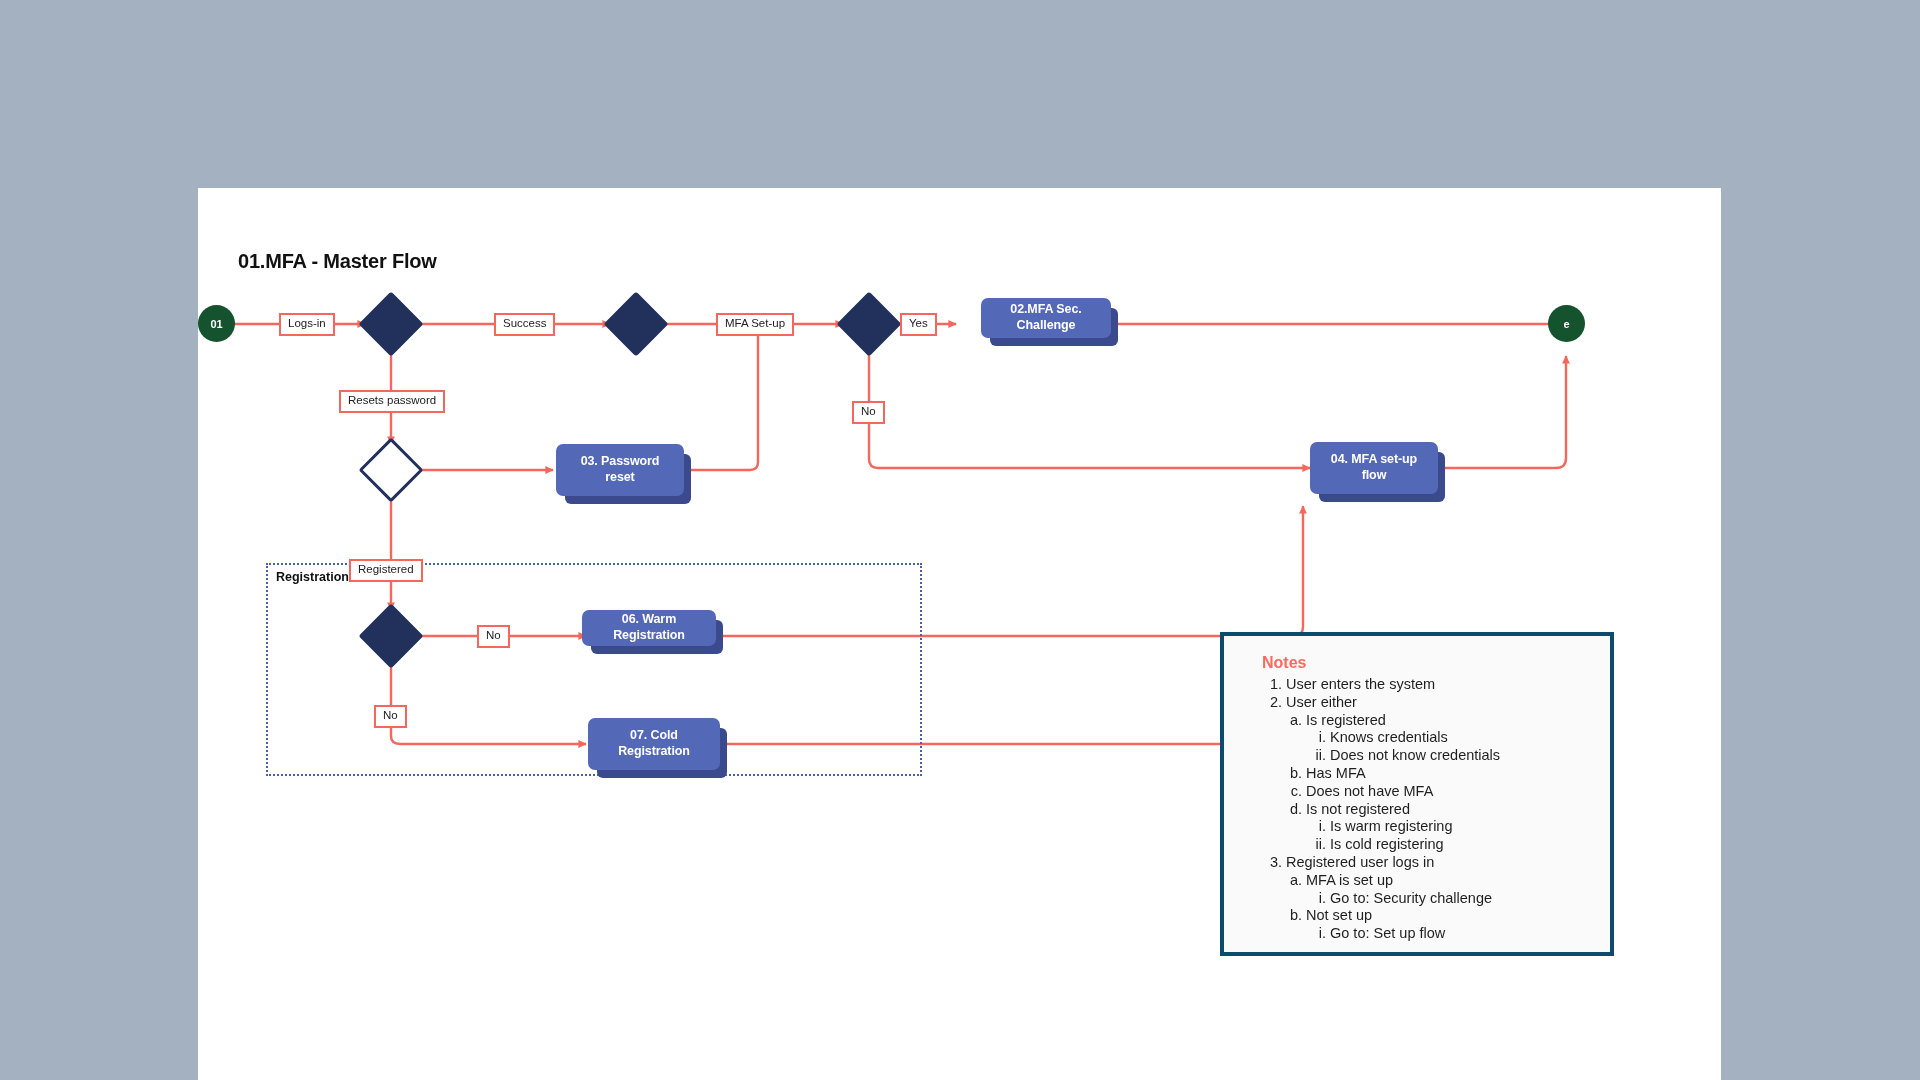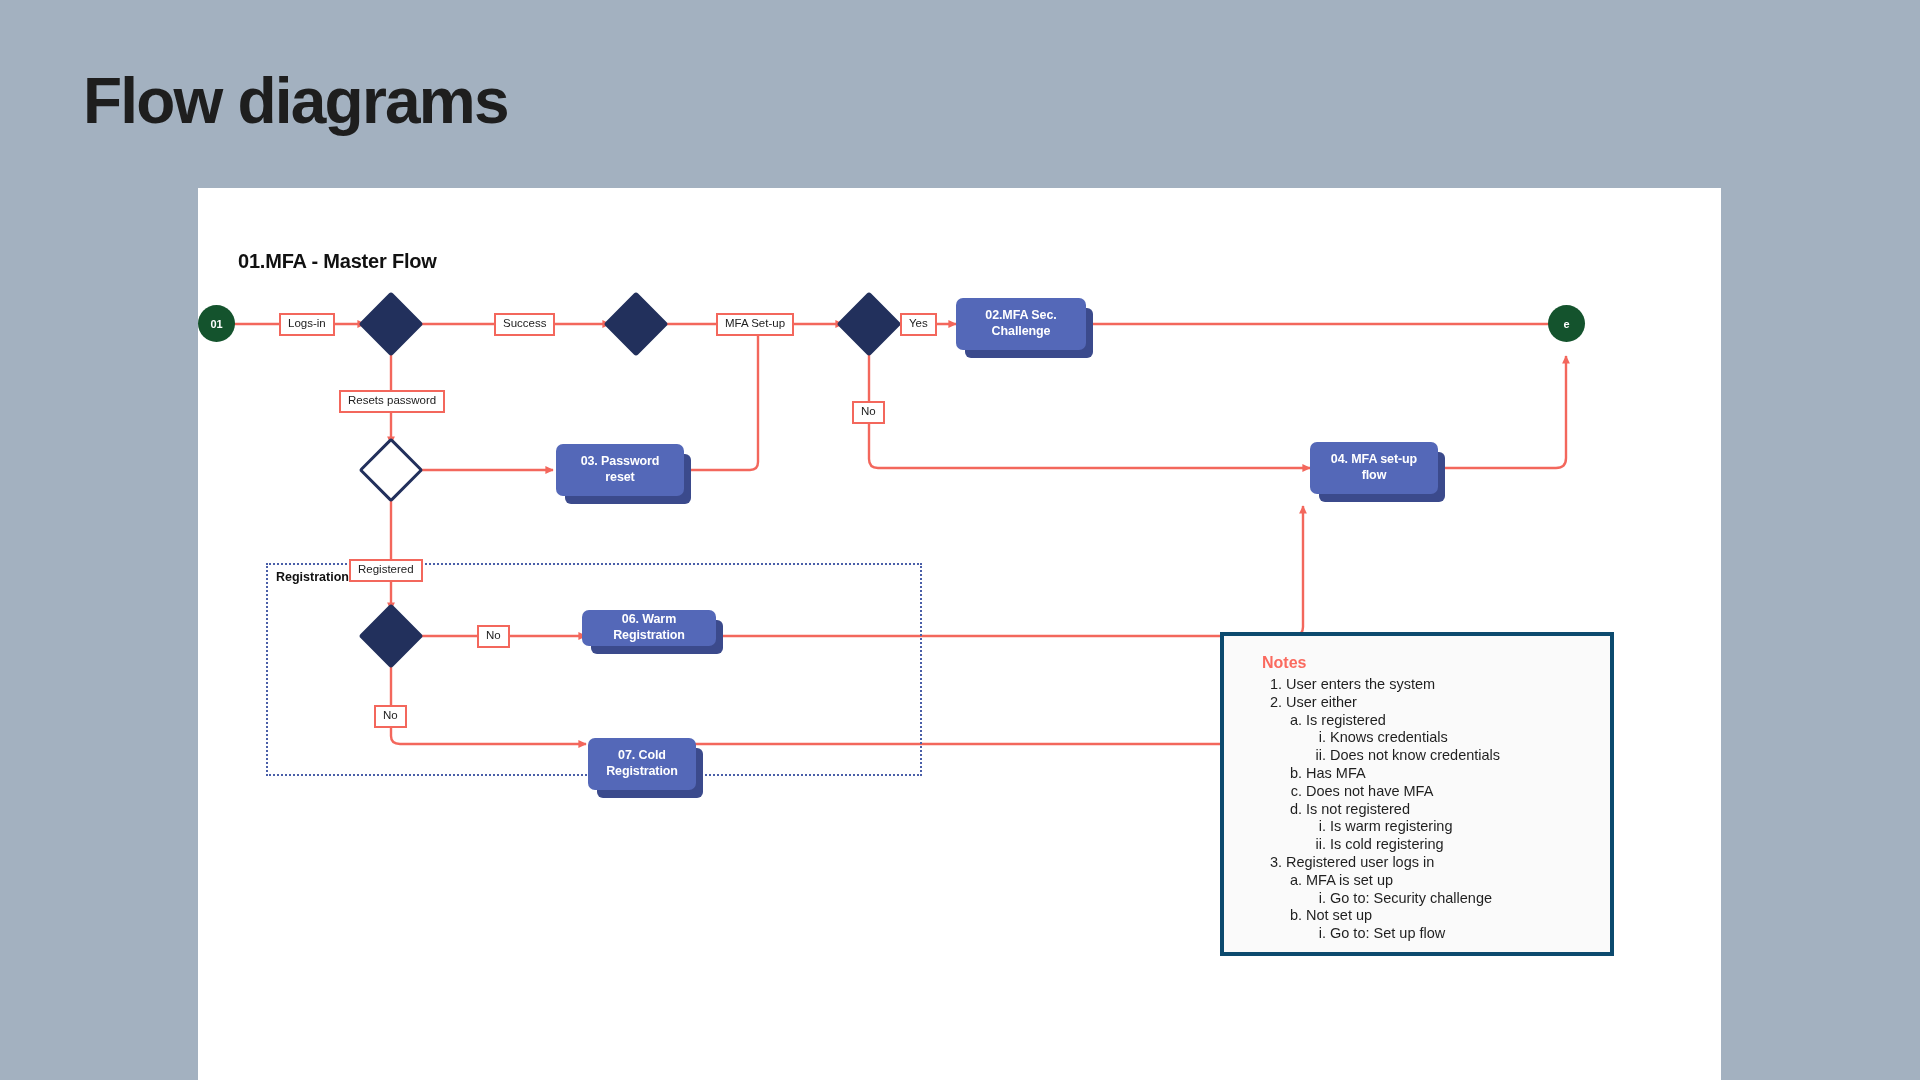--- a/index.html
+++ b/index.html
@@ -121,21 +121,20 @@
   .notes-list ol { list-style-position: outside; padding-left: 22px; }
   .notes-list ol ol { list-style-type: lower-alpha; padding-left: 20px; }
   .notes-list ol ol ol { list-style-type: lower-roman; padding-left: 24px; }
   .notes-list li { margin: 0; }
 </style>
 </head>
 <body>
 
 <div id="root">
 
-  <h1 class="page-heading">Flow diagrams</h1>
 
   <div class="canvas">
 
     <div class="diagram-title">01.MFA - Master Flow</div>
 
     <svg class="flow-svg" viewBox="0 0 1523 892">
       <defs>
         <marker id="ah" markerWidth="9" markerHeight="9" refX="7.6" refY="4.5" orient="auto" markerUnits="userSpaceOnUse">
           <path d="M0,0.6 L8.4,4.5 L0,8.4 z" fill="#f3675c"></path>
         </marker>
@@ -188,29 +187,29 @@
     <div class="node diamond-solid" style="left:170px; top:113px;"></div>
 
     <div class="node diamond-solid" style="left:415px; top:113px;"></div>
 
     <div class="node diamond-solid" style="left:648px; top:113px;"></div>
 
     <div class="node diamond-open" style="left:170px; top:259px;"></div>
 
     <div class="node diamond-solid" style="left:170px; top:425px;"></div>
 
-    <div class="node proc" style="left:758px; top:110px; width:130px; height:52px;">02.MFA Sec. Challenge</div>
+    <div class="node proc" style="left:783px; top:110px; width:130px; height:40px;">02.MFA Sec. Challenge</div>
 
     <div class="node proc" style="left:358px; top:256px; width:128px; height:52px;">03. Password reset</div>
 
     <div class="node proc" style="left:1112px; top:254px; width:128px; height:52px;">04. MFA set-up flow</div>
 
     <div class="node proc" style="left:384px; top:422px; width:134px; height:36px;">06. Warm  Registration</div>
 
-    <div class="node proc" style="left:390px; top:550px; width:108px; height:52px;">07. Cold  Registration</div>
+    <div class="node proc" style="left:390px; top:530px; width:132px; height:52px;">07. Cold  Registration</div>
 
     <div class="edge-label" style="left:81px; top:125px;">Logs-in</div>
 
     <div class="edge-label" style="left:296px; top:125px;">Success</div>
 
     <div class="edge-label" style="left:518px; top:125px;">MFA Set-up</div>
 
     <div class="edge-label" style="left:702px; top:125px;">Yes</div>
 
     <div class="edge-label" style="left:654px; top:213px;">No</div>

